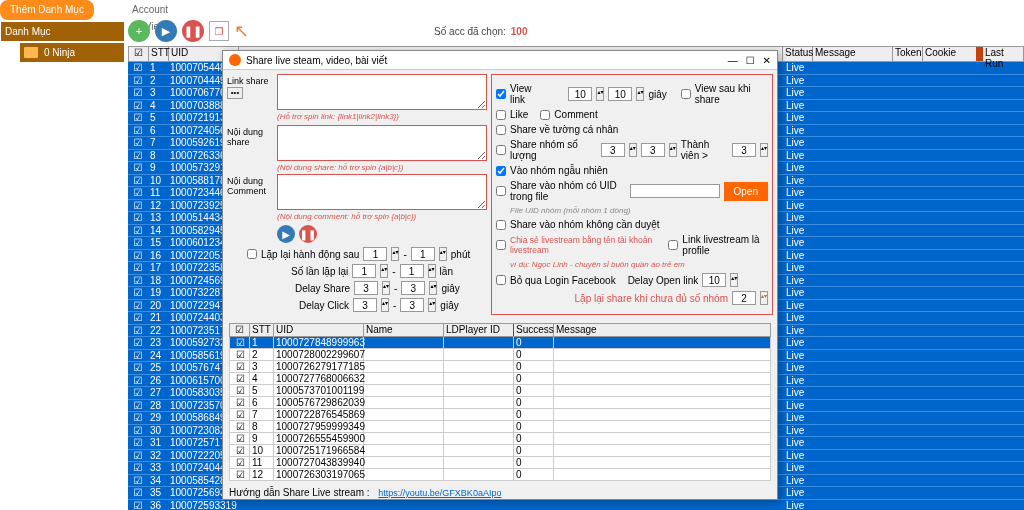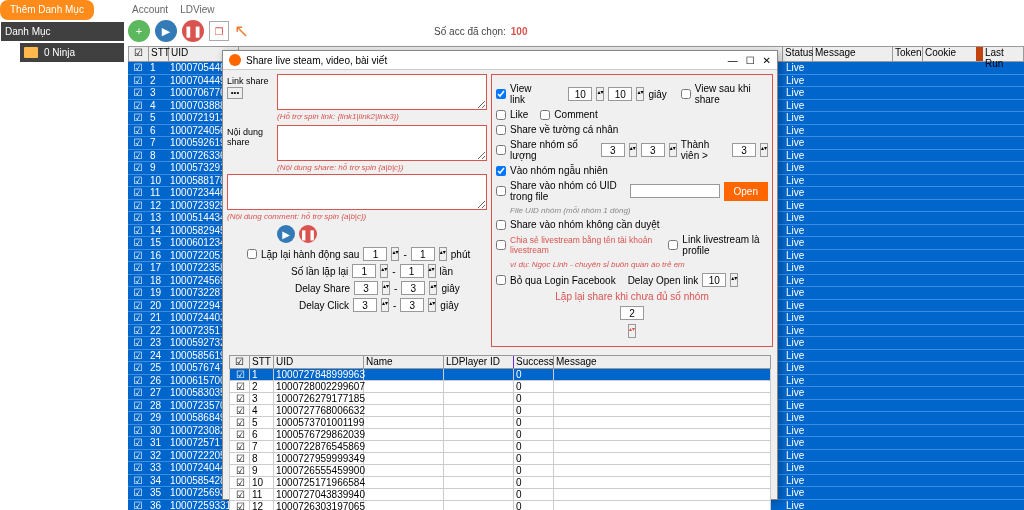--- a/index.html
+++ b/index.html
@@ -1,24 +1,24 @@
 <!DOCTYPE html>
 <html><head>
 <meta charset="utf-8">
 <style>
 * { margin: 0; padding: 0; box-sizing: border-box; font-family: Arial, sans-serif; font-size: 10px; }
 body { background: #fff; width: 1024px; height: 510px; overflow: hidden; position: relative; }
 
 .top-header { display: flex; height: 20px; }
 .btn-orange { background: #ff8c1a; color: #fff; padding: 4px 10px; border-radius: 8px; }
 .sidebar { position: absolute; left: 0; top: 20px; width: 125px; }
-.sidebar-item { background: #404040; color: #fff; padding: 4px; margin: 2px 1px; display: flex; align-items: center; gap: 6px; }
+.sidebar-item { background: #a16207; color: #fff; padding: 4px; margin: 2px 1px; display: flex; align-items: center; gap: 6px; }
 .folder-icon { width: 14px; height: 11px; background: #ffb84d; border-radius: 1px; }
 
-.tabs { position: absolute; left: 128px; top: 0; display: flex; gap: 12px; padding: 4px; color: #666; }
+.tabs { position: absolute; left: 128px; top: 0; display: flex; gap: 6px; padding: 4px; color: #666; flex-direction: column; }
 .toolbar { position: absolute; left: 128px; top: 20px; display: flex; gap: 5px; align-items: center; width: 896px; }
 .circle-btn { width: 22px; height: 22px; border-radius: 50%; display: flex; align-items: center; justify-content: center; color: #fff; font-size: 11px; }
 .c-green { background: #5cb85c; }
 .c-blue { background: #337ab7; }
 .c-red { background: #d9534f; }
 .sq-btn { width: 20px; height: 20px; border: 1px solid #aaa; display: flex; align-items: center; justify-content: center; color: #d9534f; }
 .cursor-icon { font-size: 18px; color: #ed7d31; }
 .count-label { margin-left: 180px; color: #444; }
 .count-val { color: #d9534f; font-weight: bold; }
 
@@ -69,21 +69,21 @@
 .num-input { width: 24px; height: 14px; border: 1px solid #999; text-align: center; }
 .spinner { width: 8px; height: 14px; border: 1px solid #999; font-size: 6px; }
 
 .right-row { display: flex; align-items: center; gap: 4px; margin: 4px 0; font-size: 9px; }
 .chk { width: 10px; height: 10px; }
 .radio { width: 10px; height: 10px; }
 .text-input { border: 1px solid #999; height: 14px; }
 .btn-open { background: #ff6600; color: #fff; padding: 4px 10px; margin-left: auto; }
 .desc-red { color: #d9534f; font-size: 8.5px; }
 .hint-gray { color: #888; font-style: italic; font-size: 8px; margin-left: 14px; }
-.red-text { color: #d9534f; font-size: 9px; flex-direction: column; }
+.red-text { color: #d9534f; font-size: 9px; }
 
 .sub-table-wrap { margin: 4px 6px; }
 .sub-header { display: flex; background: #eee; border: 1px solid #999; height: 14px; }
 .sh-chk { width: 20px; border-right: 1px solid #999; text-align: center; }
 .sh-stt { width: 24px; border-right: 1px solid #999; padding-left: 2px; }
 .sh-uid { width: 90px; border-right: 1px solid #999; padding-left: 2px; }
 .sh-name { width: 80px; border-right: 1px solid #999; padding-left: 2px; }
 .sh-ld { width: 70px; border-right: 1px solid #6d28d9; padding-left: 2px; }
 .sh-suc { width: 40px; border-right: 1px solid #999; padding-left: 2px; }
 .sh-msg { flex: 1; padding-left: 2px; }
@@ -563,20 +563,21 @@
           </div>
       </div>
       <div class="field-group" style="margin-top:26px">
         <div class="field-label">Nội dung share</div>
         <div class="field-box">
           <textarea class="textarea-red" style=""></textarea>
           <div class="hint-red">(Nội dung share: hỗ trợ spin {a|b|c})</div>
         </div>
       </div>
       <div class="field-group">
+        <div class="field-label">Nội dung Comment</div>
         <div class="field-box">
           <textarea class="textarea-red" style=""></textarea>
           <div class="hint-red">(Nội dung comment: hỗ trợ spin {a|b|c})</div>
         </div>
       </div>
       <div class="play-row">
         <div class="sm-circle c-blue">▶</div>
         <div class="sm-circle c-red">❚❚</div>
       </div>
       <div class="opt-row">

